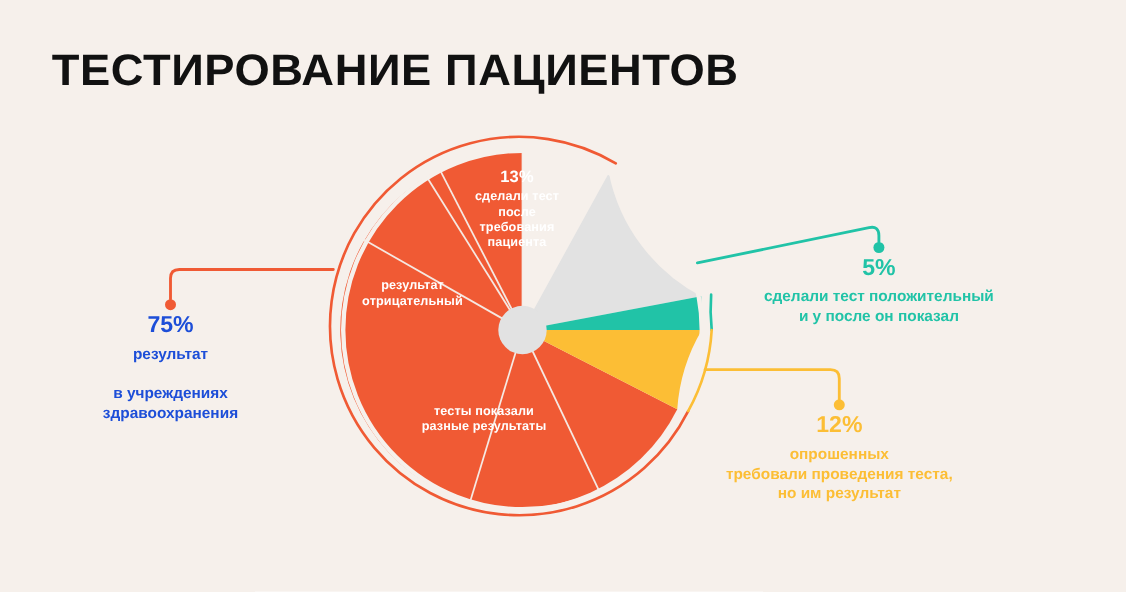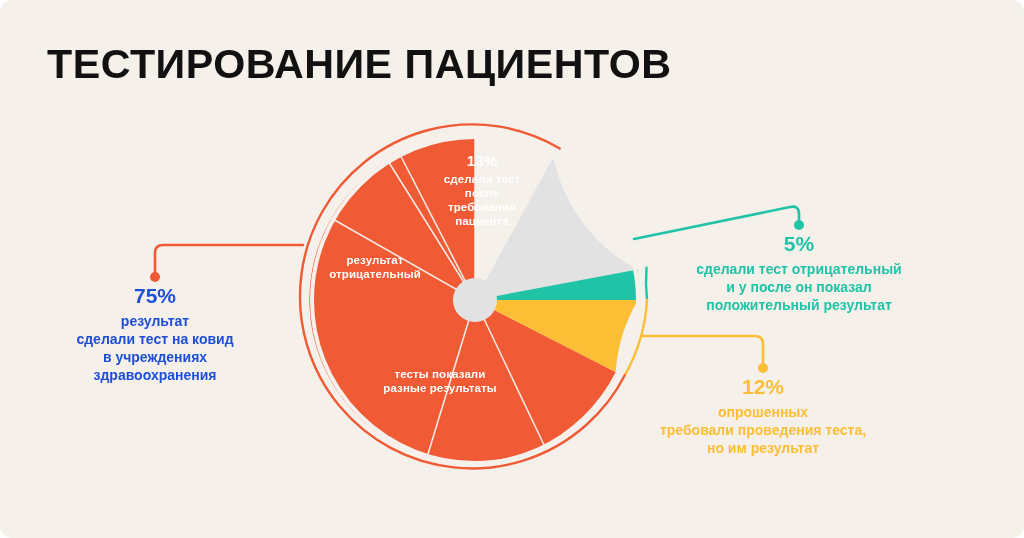--- a/index.html
+++ b/index.html
@@ -11,21 +11,20 @@
     width: 1024px;
     height: 538px;
     overflow: hidden;
     font-family: "Liberation Sans", "DejaVu Sans", sans-serif;
   }
   #stage {
     position: relative;
     width: 1024px;
     height: 538px;
     background: #F6F0EB;
-    border-radius: 12px;
   }
   #page-title {
     position: absolute;
     left: 47px;
     top: 42px;
     font-size: 40px;
     font-weight: bold;
     letter-spacing: 0.5px;
     color: #111111;
     font-family: "Liberation Sans", "DejaVu Sans", sans-serif;
@@ -124,51 +123,50 @@
       <path fill="none" stroke="#21C3A7" stroke-width="2.6" stroke-linecap="round" d="M 634 239 L 790 207 Q 799 205 799 214 L 799 220" stroke-linejoin="round"></path>
       <circle cx="799" cy="225" r="5" fill="#21C3A7"></circle>
     </g>
 
     <g>
       <path fill="none" stroke="#FCBE35" stroke-width="2.6" stroke-linecap="round" d="M 641 336 L 755 336 Q 763 336 763 344 L 763 363"></path>
       <circle cx="763" cy="368" r="5" fill="#FCBE35"></circle>
     </g>
   </svg>
 
-  <div class="slice-label" style="left:412px; top:152px; width:140px;">
+  <div class="slice-label" style="left:400px; top:152px; width:140px;">
     <span class="pct">13%</span>
     <span>сделали тест</span><br>
     <span>после</span><br>
     <span>требования</span><br>
     <span>пациента</span>
   </div>
 
   <div class="slice-label" style="left:302px; top:253px; width:146px;">
     <span>результат</span><br>
     <span>отрицательный</span>
   </div>
 
   <div class="slice-label" style="left:362px; top:367px; width:156px;">
     <span>тесты показали</span><br>
     <span>разные результаты</span>
   </div>
 
   <div class="callout c-orange" style="left:45px; top:283px; width:220px;">
     <span class="pct">75%</span>
     <span>результат</span><br>
-    <span>сделали тест на ковид</span><br>
+    <br>
     <span>в учреждениях</span><br>
     <span>здравоохранения</span>
   </div>
 
   <div class="callout c-teal" style="left:669px; top:231px; width:260px;">
     <span class="pct">5%</span>
-    <span>сделали тест отрицательный</span><br>
+    <span>сделали тест положительный</span><br>
     <span>и у после он показал</span><br>
-    <span>положительный результат</span>
   </div>
 
   <div class="callout c-amber" style="left:633px; top:374px; width:260px;">
     <span class="pct">12%</span>
     <span>опрошенных</span><br>
     <span>требовали проведения теста,</span><br>
     <span>но им результат</span>
   </div>
 
 </div>

